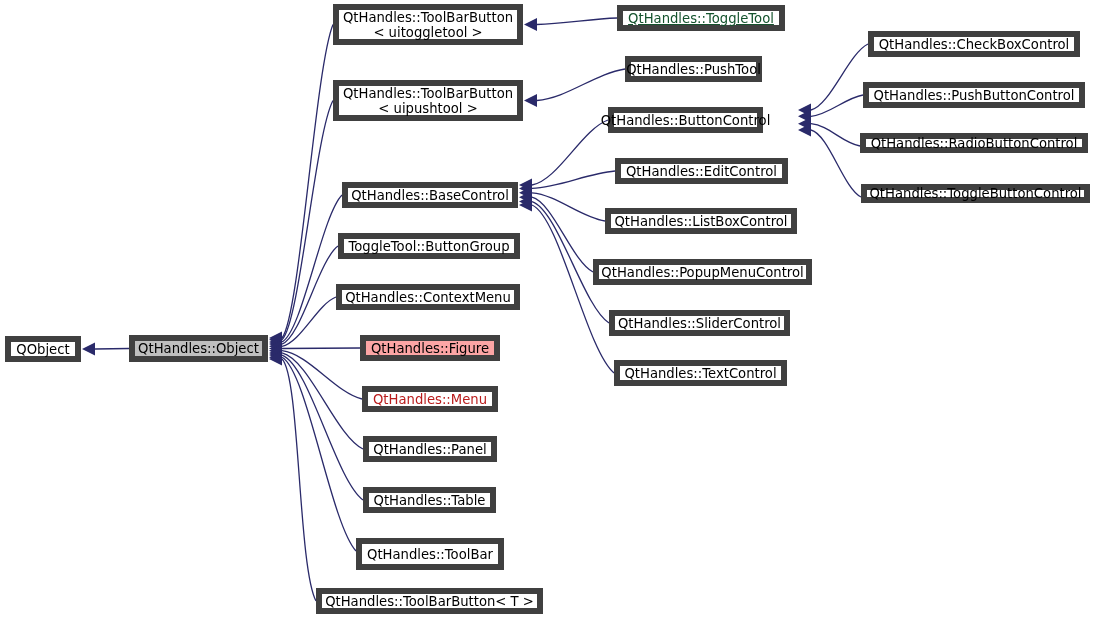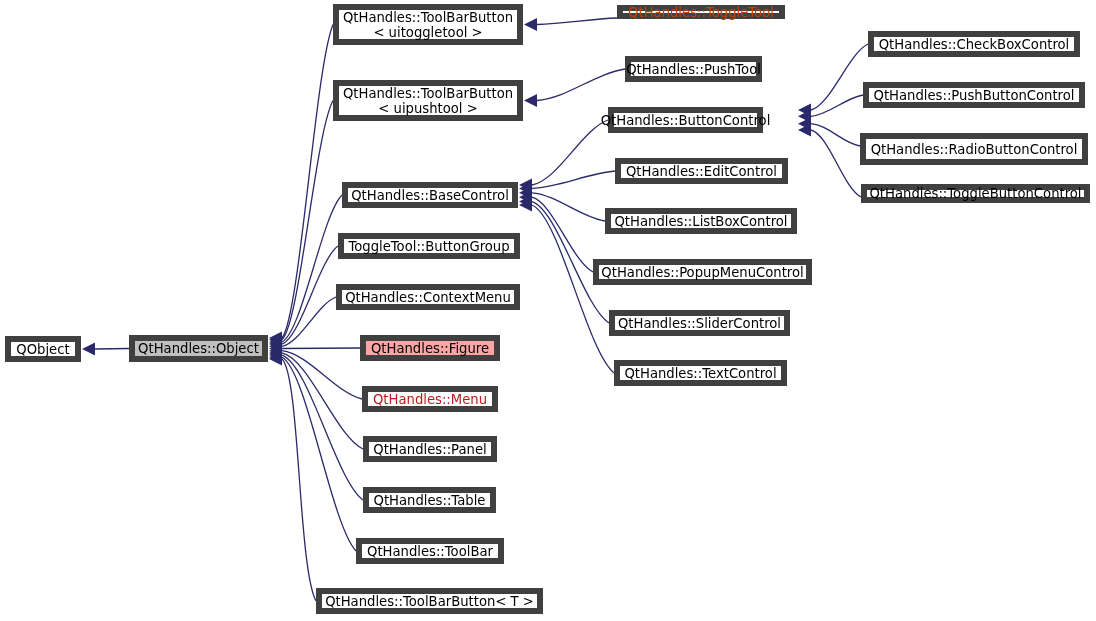--- a/index.html
+++ b/index.html
@@ -107,27 +107,27 @@
 &lt; uitoggletool &gt;</span></div>
     <div class="node" style="left: 333px; top: 80px; width: 190px; height: 41px; border-color: rgb(64, 64, 64); color: rgb(0, 0, 0); background: rgb(255, 255, 255);"><span class="label">QtHandles::ToolBarButton
 &lt; uipushtool &gt;</span></div>
     <div class="node" style="left: 342px; top: 182px; width: 176px; height: 26px; border-color: rgb(64, 64, 64); color: rgb(0, 0, 0); background: rgb(255, 255, 255);"><span class="label">QtHandles::BaseControl</span></div>
     <div class="node" style="left: 338px; top: 233px; width: 182px; height: 26px; border-color: rgb(64, 64, 64); color: rgb(0, 0, 0); background: rgb(255, 255, 255);"><span class="label">ToggleTool::ButtonGroup</span></div>
     <div class="node" style="left: 336px; top: 284px; width: 184px; height: 26px; border-color: rgb(64, 64, 64); color: rgb(0, 0, 0); background: rgb(255, 255, 255);"><span class="label">QtHandles::ContextMenu</span></div>
     <div class="node" style="left: 360px; top: 335px; width: 140px; height: 26px; border-color: rgb(64, 64, 64); color: rgb(0, 0, 0); background: #fca5a5;"><span class="label">QtHandles::Figure</span></div>
     <div class="node" style="left: 362px; top: 386px; width: 136px; height: 26px; border-color: rgb(64, 64, 64); color: #b91c1c; background: rgb(255, 255, 255);"><span class="label">QtHandles::Menu</span></div>
     <div class="node" style="left: 363px; top: 436px; width: 134px; height: 26px; border-color: rgb(64, 64, 64); color: rgb(0, 0, 0); background: rgb(255, 255, 255);"><span class="label">QtHandles::Panel</span></div>
     <div class="node" style="left: 363px; top: 487px; width: 133px; height: 26px; border-color: rgb(64, 64, 64); color: rgb(0, 0, 0); background: rgb(255, 255, 255);"><span class="label">QtHandles::Table</span></div>
-    <div class="node" style="left: 356px; top: 538px; width: 148px; height: 26px; border-color: rgb(64, 64, 64); color: rgb(0, 0, 0); background: rgb(255, 255, 255);"><span class="label">QtHandles::ToolBar</span></div>
+    <div class="node" style="left: 356px; top: 538px; width: 148px; height: 32px; border-color: rgb(64, 64, 64); color: rgb(0, 0, 0); background: rgb(255, 255, 255);"><span class="label">QtHandles::ToolBar</span></div>
     <div class="node" style="left: 316px; top: 588px; width: 227px; height: 26px; border-color: rgb(64, 64, 64); color: rgb(0, 0, 0); background: rgb(255, 255, 255);"><span class="label">QtHandles::ToolBarButton&lt; T &gt;</span></div>
-    <div class="node" style="left: 617px; top: 5px; width: 168px; height: 14px; border-color: rgb(64, 64, 64); color: #c2410c; background: rgb(255, 255, 255);"><span class="label">QtHandles::ToggleTool</span></div>
+    <div class="node" style="left: 617px; top: 5px; width: 168px; height: 26px; border-color: rgb(64, 64, 64); color: #14532d; background: rgb(255, 255, 255); text-decoration: underline;"><span class="label">QtHandles::ToggleTool</span></div>
     <div class="node" style="left: 625px; top: 56px; width: 137px; height: 26px; border-color: rgb(64, 64, 64); color: rgb(0, 0, 0); background: rgb(255, 255, 255);"><span class="label">QtHandles::PushTool</span></div>
     <div class="node" style="left: 608px; top: 107px; width: 155px; height: 26px; border-color: rgb(64, 64, 64); color: rgb(0, 0, 0); background: rgb(255, 255, 255);"><span class="label">QtHandles::ButtonControl</span></div>
     <div class="node" style="left: 615px; top: 158px; width: 173px; height: 26px; border-color: rgb(64, 64, 64); color: rgb(0, 0, 0); background: rgb(255, 255, 255);"><span class="label">QtHandles::EditControl</span></div>
     <div class="node" style="left: 605px; top: 208px; width: 192px; height: 26px; border-color: rgb(64, 64, 64); color: rgb(0, 0, 0); background: rgb(255, 255, 255);"><span class="label">QtHandles::ListBoxControl</span></div>
     <div class="node" style="left: 593px; top: 259px; width: 219px; height: 26px; border-color: rgb(64, 64, 64); color: rgb(0, 0, 0); background: rgb(255, 255, 255);"><span class="label">QtHandles::PopupMenuControl</span></div>
     <div class="node" style="left: 609px; top: 310px; width: 181px; height: 26px; border-color: rgb(64, 64, 64); color: rgb(0, 0, 0); background: rgb(255, 255, 255);"><span class="label">QtHandles::SliderControl</span></div>
     <div class="node" style="left: 614px; top: 360px; width: 173px; height: 26px; border-color: rgb(64, 64, 64); color: rgb(0, 0, 0); background: rgb(255, 255, 255);"><span class="label">QtHandles::TextControl</span></div>
     <div class="node" style="left: 868px; top: 31px; width: 212px; height: 26px; border-color: rgb(64, 64, 64); color: rgb(0, 0, 0); background: rgb(255, 255, 255);"><span class="label">QtHandles::CheckBoxControl</span></div>
     <div class="node" style="left: 863px; top: 82px; width: 222px; height: 26px; border-color: rgb(64, 64, 64); color: rgb(0, 0, 0); background: rgb(255, 255, 255);"><span class="label">QtHandles::PushButtonControl</span></div>
-    <div class="node" style="left: 860px; top: 133px; width: 228px; height: 32px; border-color: rgb(64, 64, 64); color: rgb(0, 0, 0); background: rgb(255, 255, 255);"><span class="label">QtHandles::RadioButtonControl</span></div>
+    <div class="node" style="left: 860px; top: 133px; width: 228px; height: 20px; border-color: rgb(64, 64, 64); color: rgb(0, 0, 0); background: rgb(255, 255, 255);"><span class="label">QtHandles::RadioButtonControl</span></div>
     <div class="node" style="left: 861px; top: 184px; width: 229px; height: 19px; border-color: rgb(64, 64, 64); color: rgb(0, 0, 0); background: rgb(255, 255, 255);"><span class="label">QtHandles::ToggleButtonControl</span></div>
   </div>
 
 </body></html>

